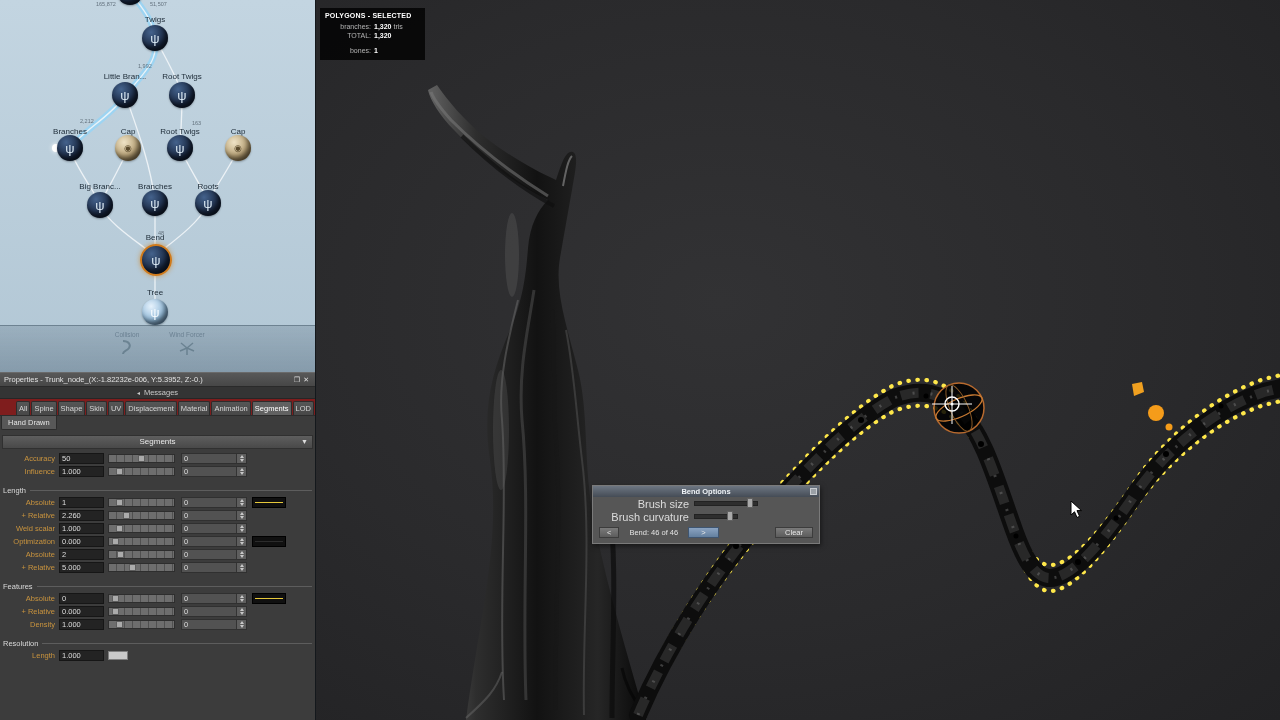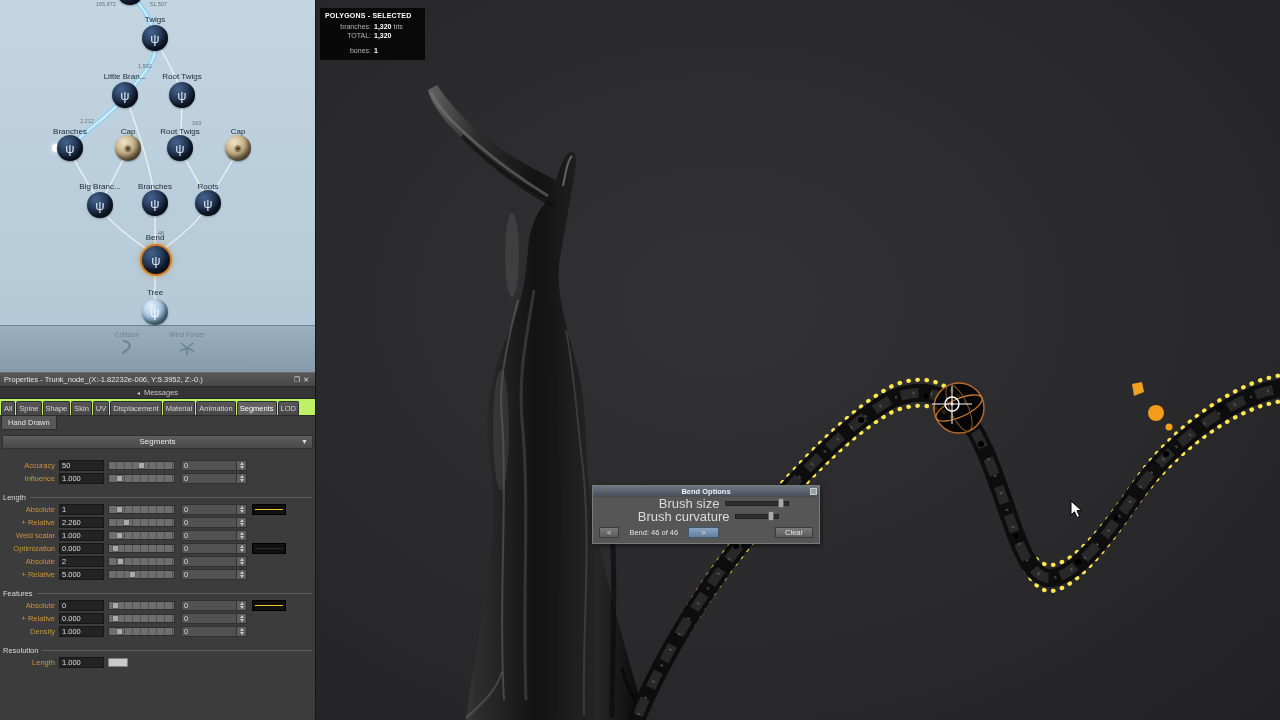--- a/index.html
+++ b/index.html
@@ -26,30 +26,30 @@
   .force-item .flabel{font-size:6.5px;display:block;}
   .force-item svg{display:block;margin:1px auto 0;}
 
   
   #props{position:absolute;left:0;top:372px;width:315px;height:348px;background:#3c3c3c;color:#cfcfcf;border-right:1px solid #14181c;}
   #props-title{height:13px;background:linear-gradient(#585858,#474747);border-top:1px solid #6a6a6a;border-bottom:1px solid #2a2a2a;
     font-size:7.5px;color:#e2e2e2;line-height:13px;padding-left:4px;position:relative;white-space:nowrap;}
   .title-icons{position:absolute;right:3px;top:0;font-size:7px;color:#ddd;letter-spacing:3px;}
   #messages-bar{height:11px;background:#343434;border-bottom:1px solid #262626;text-align:center;font-size:7.5px;color:#c9c9c9;line-height:11px;}
   #messages-bar .arr{margin-right:4px;font-size:6px;}
-  #tabs{display:flex;gap:1px;padding:2px 1px 0;background:#bef264;}
+  #tabs{display:flex;gap:1px;padding:2px 1px 0;background:#7f1d1d;justify-content:flex-end;}
   .tab{background:linear-gradient(#565656,#474747);border:1px solid #2c2c2c;border-bottom:none;color:#d5d5d5;
     font-size:7.5px;padding:2px 2px;border-radius:2px 2px 0 0;white-space:nowrap;}
   .tab.sel{background:#616161;color:#fff;}
   #subtabs{display:flex;padding:0 1px;border-top:1px solid #2c2c2c;background:#3c3c3c;height:14px;}
   .subtab{background:#585858;border:1px solid #2c2c2c;border-top:none;color:#e3e3e3;font-size:7.5px;padding:2px 6px;border-radius:0 0 2px 2px;}
   #section-bar{margin:5px 2px 0;height:12px;background:linear-gradient(#5e5e5e,#494949);border:1px solid #303030;
     text-align:center;font-size:8px;color:#e8e8e8;line-height:12px;position:relative;}
   #section-bar .chev{position:absolute;right:4px;top:0;font-size:7px;color:#ddd;}
-  #props-body{padding-top:3px;margin-top:7px;}
+  #props-body{padding-top:3px;}
   .prow{position:relative;height:13px;}
   .plabel{position:absolute;left:0;top:0;width:55px;text-align:right;color:#c8933e;font-size:7.5px;line-height:13px;white-space:nowrap;}
   .pfield{position:absolute;left:59px;top:1px;width:45px;height:11px;background:#232323;border:1px solid #161616;box-sizing:border-box;
     color:#dedede;font-size:7.5px;line-height:9px;padding-left:2px;overflow:hidden;}
   .pslider{position:absolute;left:108px;top:2px;width:67px;height:9px;border:1px solid #2e2e2e;box-sizing:border-box;
     background:repeating-linear-gradient(90deg,#6e6e6e 0 7px,#505050 7px 8px);}
   .phandle{position:absolute;top:0;width:7px;height:7px;background:#ababab;border:1px solid #5e5e5e;box-sizing:border-box;}
   .pspin{position:absolute;left:181px;top:1px;width:66px;height:11px;background:#525252;border:1px solid #303030;box-sizing:border-box;
     color:#dedede;font-size:7.5px;line-height:9px;padding-left:2px;}
   .spinbtns{position:absolute;right:0;top:0;bottom:0;width:9px;border-left:1px solid #333;background:#5e5e5e;
@@ -80,21 +80,21 @@
   .pi-row .val{color:#fff;font-weight:bold;padding-left:3px;}
   .pi-row .suf{color:#b5b5b5;padding-left:2px;}
   .pi-gap{height:6px;}
 
   
   #bend{position:absolute;left:592px;top:485px;width:228px;height:59px;background:#565656;border:1px solid #7a7a7a;
     box-shadow:1px 2px 5px rgba(0,0,0,.5);box-sizing:border-box;}
   #bend-title{height:11px;background:linear-gradient(#6d7682,#454c56);color:#eef2f6;font-size:7.5px;font-weight:bold;
     text-align:center;line-height:11px;position:relative;}
   #bend-close{position:absolute;right:2px;top:2px;width:7px;height:7px;background:#9aa0a6;border:1px solid #c8ccd0;box-sizing:border-box;}
-  .bendrow{display:flex;align-items:center;height:13px;font-size:13px;color:#dcdcdc;justify-content:center;}
+  .bendrow{display:flex;align-items:center;height:13px;font-size:11px;color:#dcdcdc;}
   .bendlab{width:96px;text-align:right;padding-right:5px;}
   .bendtrack{position:relative;height:3px;background:#2e2e2e;border:1px solid #222;}
   .bendhandle{position:absolute;top:-4px;width:6px;height:10px;background:#a9a9a9;border:1px solid #616161;box-sizing:border-box;}
   #bendbtns{display:flex;align-items:center;height:13px;margin-top:3px;padding:0 6px;gap:4px;font-size:7.5px;}
   .bbtn{background:linear-gradient(#7a7a7a,#5c5c5c);border:1px solid #3c3c3c;color:#e8e8e8;font-size:7.5px;
     font-family:"Liberation Sans",sans-serif;height:11px;line-height:8px;padding:0 7px;}
   .bbtn.next{background:linear-gradient(#8ba3c1,#63809f);border-color:#3f5570;padding:0 12px;}
   .bbtn.clear{margin-left:auto;padding:0 9px;}
   .bstatus{color:#e2e2e2;flex:0 0 auto;margin:0 6px;}
 

